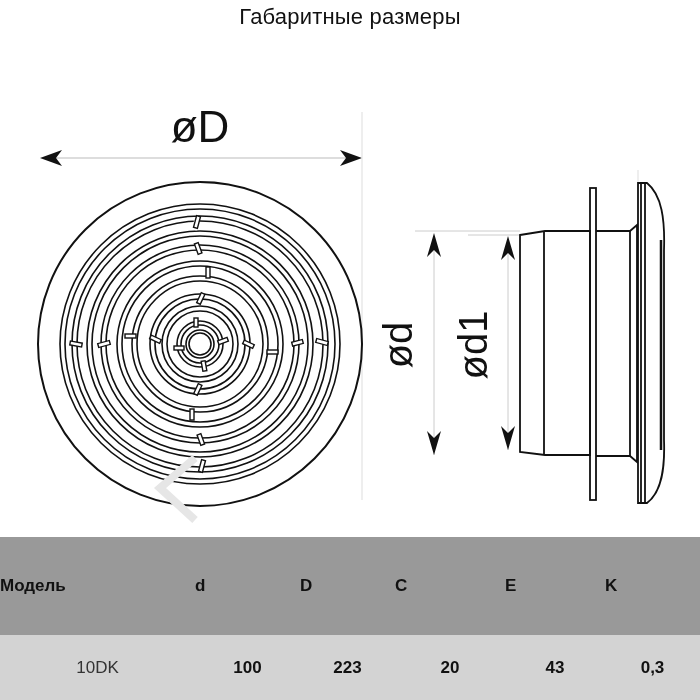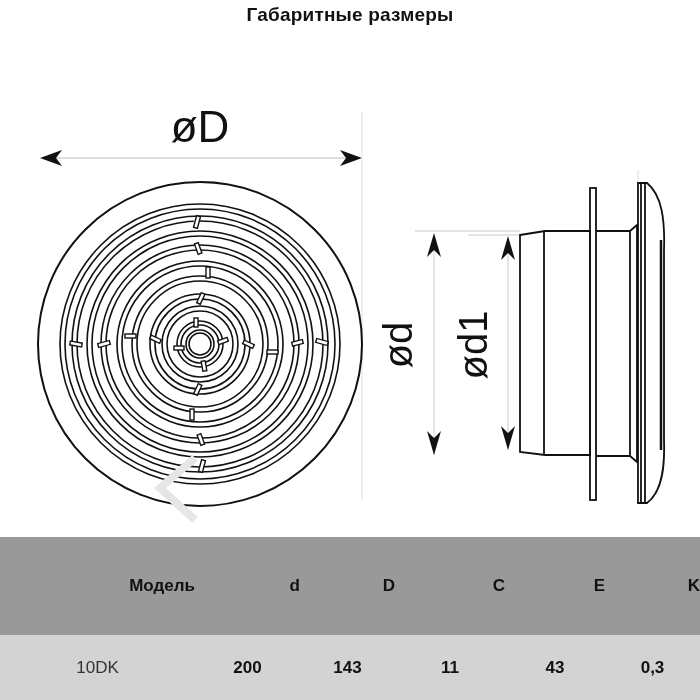--- a/index.html
+++ b/index.html
@@ -4,35 +4,35 @@
   <style>
     html, body { margin: 0; padding: 0; }
     body {
       width: 700px; height: 700px; overflow: hidden;
       background: #ffffff;
       font-family: "Liberation Sans", "DejaVu Sans", sans-serif;
       position: relative;
     }
     .title {
       position: absolute; left: 0; top: 4px; width: 700px;
-      text-align: center; font-weight: bold; font-size: 19px;
+      text-align: center; font-weight: normal; font-size: 22px;
       color: #111; letter-spacing: 0.2px;
     }
     .drawing { position: absolute; left: 0; top: 0; }
     .dim-label {
       font-family: "Liberation Sans", "DejaVu Sans", sans-serif;
       fill: #111;
     }
     table.specs {
       position: absolute; left: 0; top: 537px; width: 700px;
       border-collapse: collapse; table-layout: fixed;
     }
     table.specs th {
       background: #999999; height: 98px; font-size: 17px;
-      font-weight: bold; color: #111; text-align: right; padding: 0;
+      font-weight: bold; color: #111; text-align: left; padding: 0;
     }
     table.specs td {
       background: #d3d3d3; height: 65px; font-size: 17px;
       color: #111; text-align: center; padding: 0; font-weight: bold;
     }
     table.specs td.model { font-weight: normal; color: #333; }
     .col-model { width: 195px; }
     .col-d { width: 105px; }
     .col-D { width: 95px; }
     .col-C { width: 110px; }
@@ -156,20 +156,20 @@
       <th>d</th>
       <th>D</th>
       <th>C</th>
       <th>E</th>
       <th>K</th>
     </tr>
   </thead>
   <tbody>
     <tr>
       <td class="model">10DK</td>
-      <td>200</td>
-      <td>143</td>
-      <td>11</td>
+      <td>100</td>
+      <td>223</td>
+      <td>20</td>
       <td>43</td>
       <td>0,3</td>
     </tr>
   </tbody>
 </table>
 
 </body></html>

